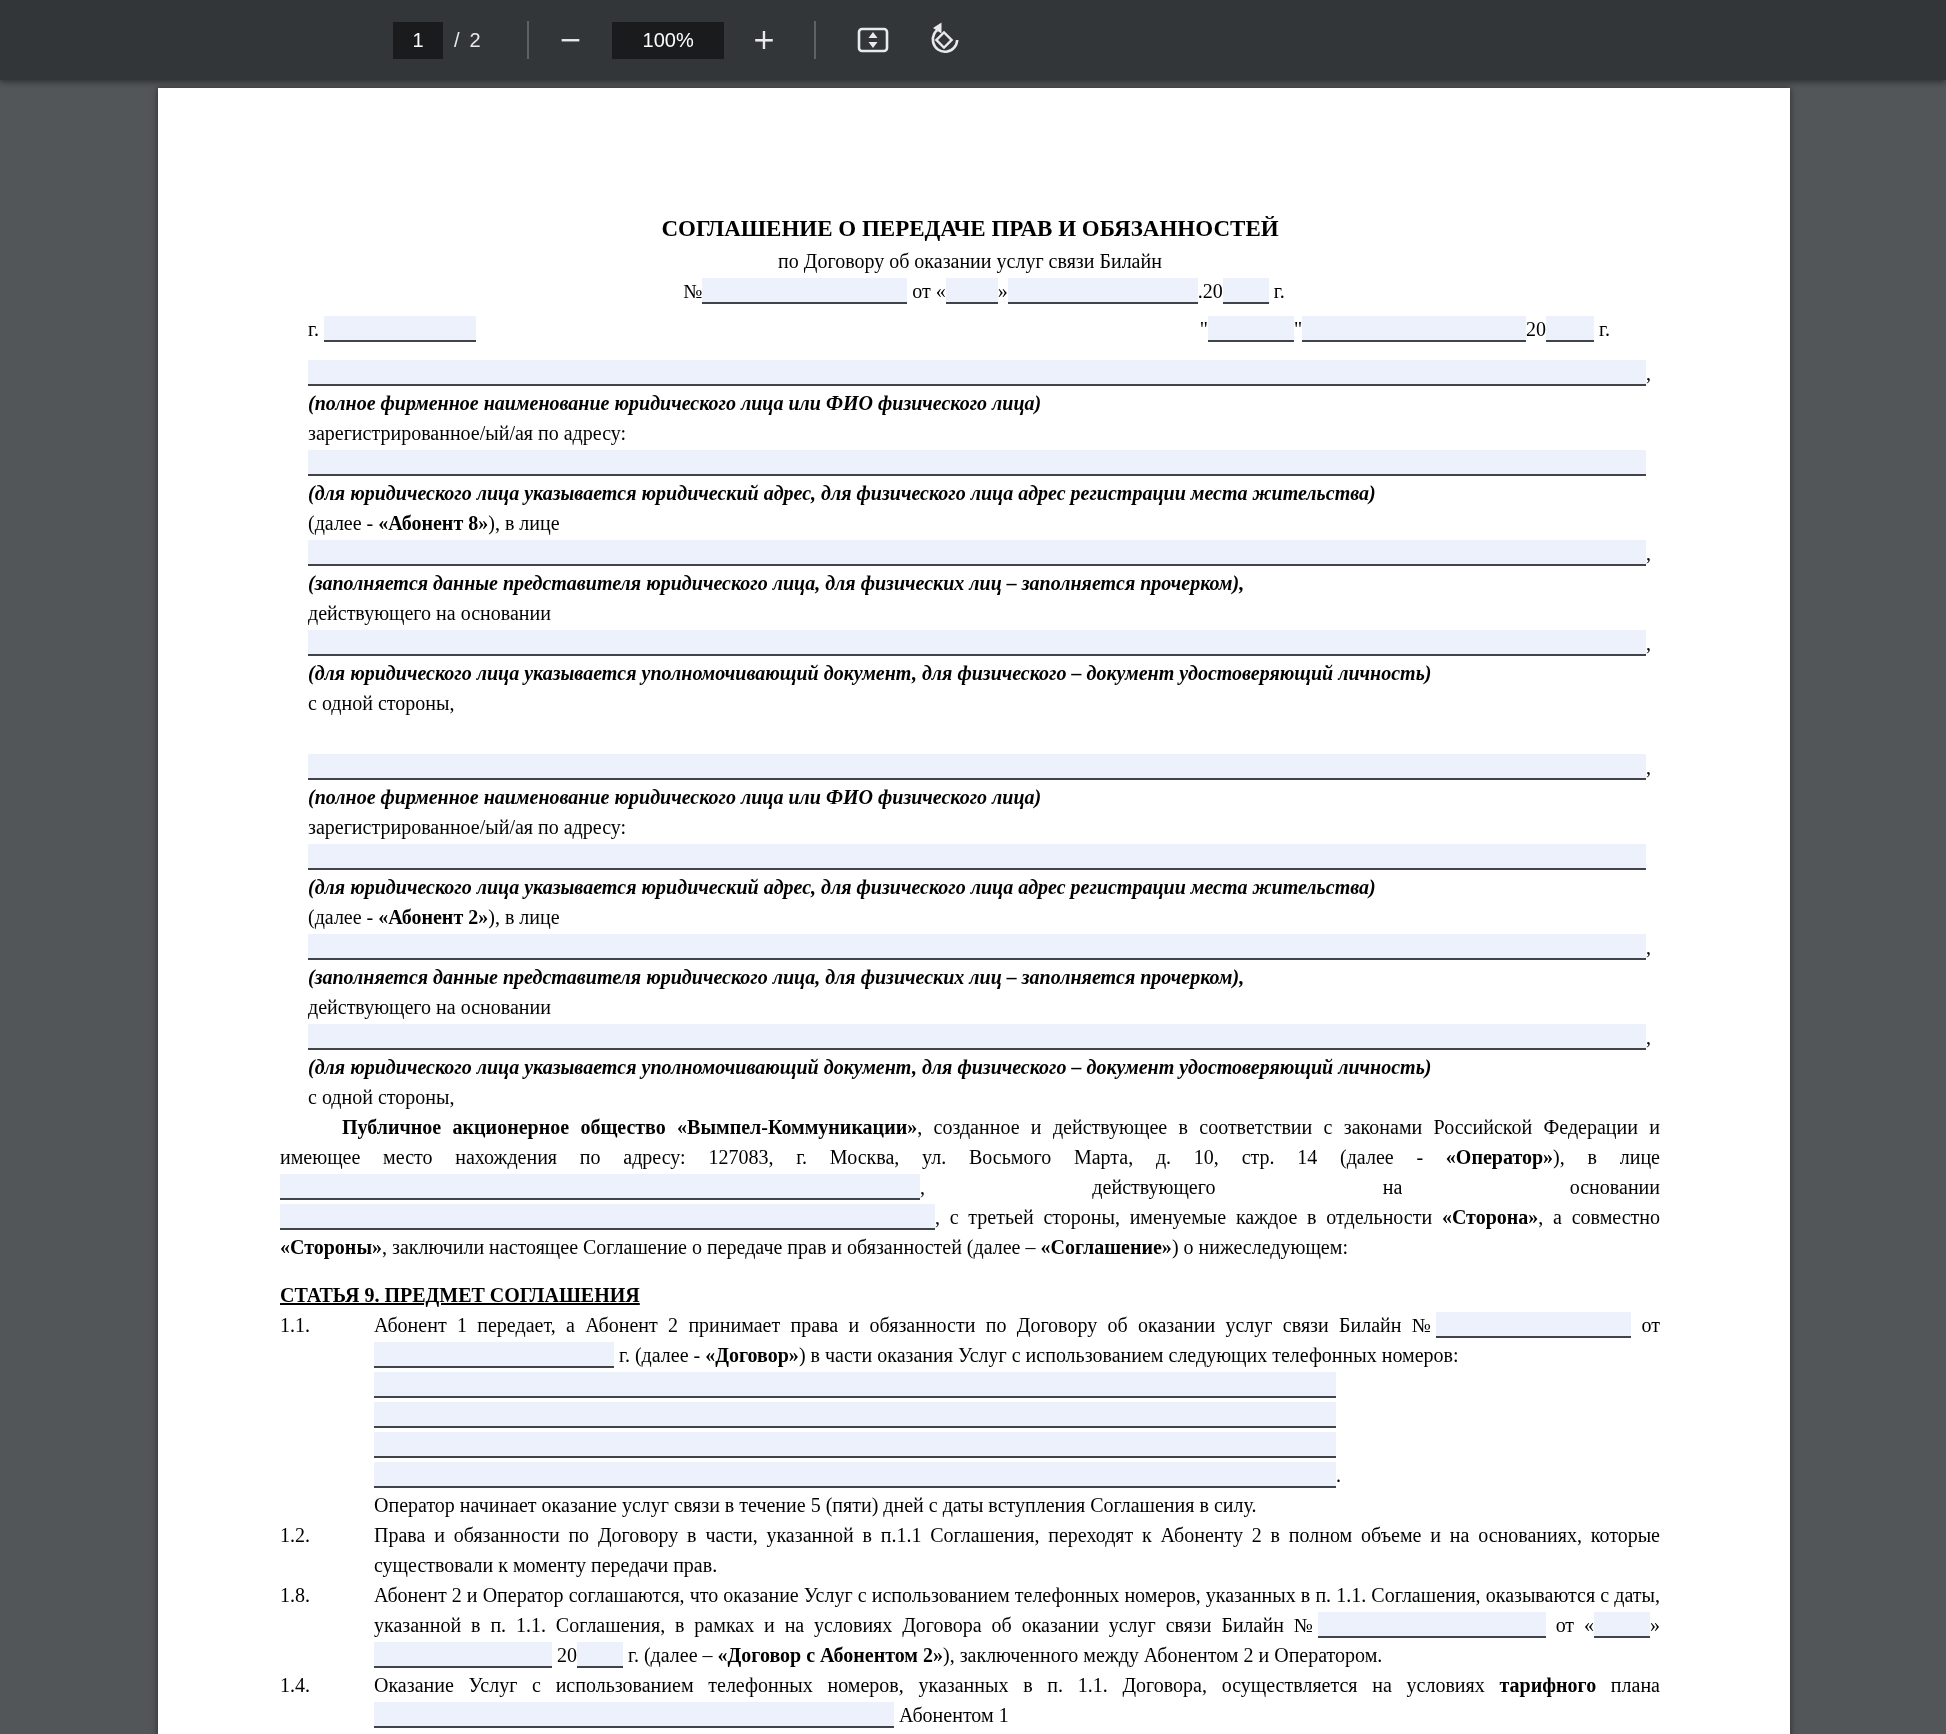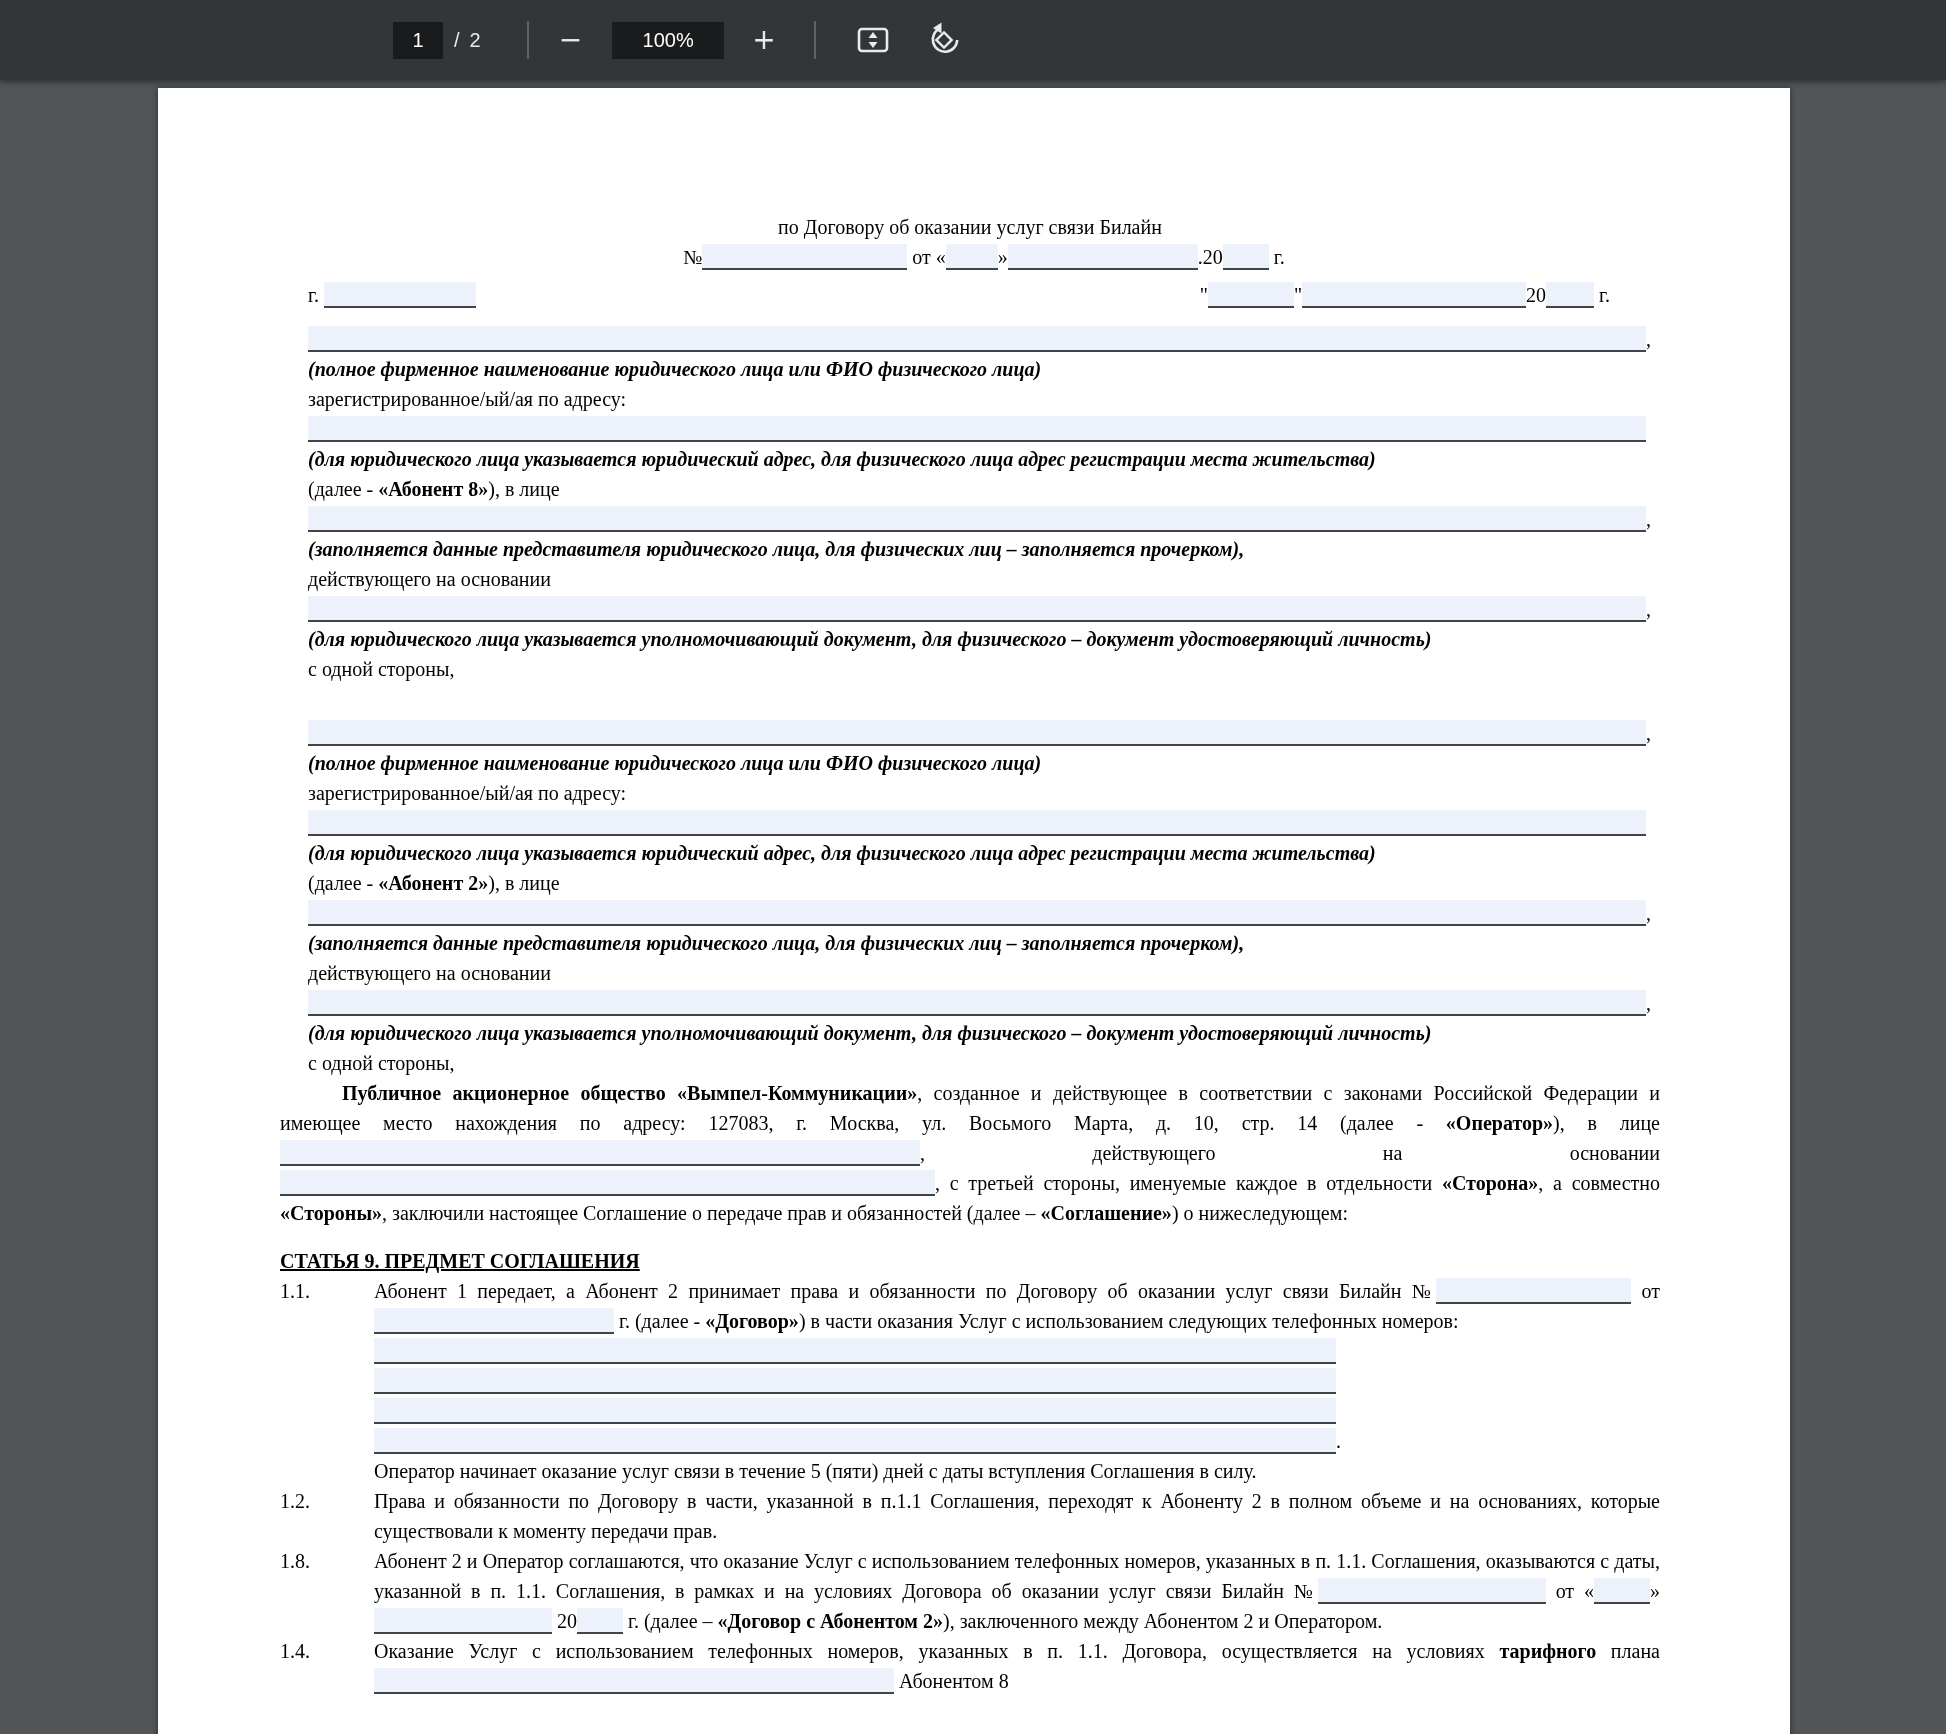--- a/index.html
+++ b/index.html
@@ -106,20 +106,21 @@
             <polygon points="15.5,1.5 15.5,12.5 7,7" fill="#e8eaed"></polygon>
             <rect x="12.6" y="13.6" width="10.8" height="10.8" transform="rotate(45 18 19)" fill="#323639" stroke="#e8eaed" stroke-width="2.4"></rect>
           </svg>
         </span>
       </button>
     </div>
   </div>
 
   <div class="page">
     <div class="content">
+      <div class="title">СОГЛАШЕНИЕ О ПЕРЕДАЧЕ ПРАВ И ОБЯЗАННОСТЕЙ</div>
       <div class="subtitle">по Договору об оказании услуг связи Билайн</div>
       <div class="line center"><span>№</span><span class="fld" style="width: 205px;"></span><span> от «</span><span class="fld" style="width: 52px;"></span><span>»</span><span class="fld" style="width: 190px;"></span><span>.20</span><span class="fld" style="width: 46px;"></span><span> г.</span></div>
 
       <div class="city-row">
         <div class="line"><span>г. </span><span class="fld" style="width: 152px;"></span></div>
         <div class="line city-right"><span>"</span><span class="fld" style="width: 86px;"></span><span>"</span><span class="fld" style="width: 224px;"></span><span>20</span><span class="fld" style="width: 48px;"></span><span> г.</span></div>
       </div>
 
       <div class="party party-first">
           <div class="line "><span class="fld fld-full"></span><span>,</span></div>
@@ -173,20 +174,20 @@
           </div>
           <div class="item">
             <div class="item-num">1.8.</div>
             <div class="item-body">
               <div class="line just"><span>Абонент 2 и Оператор соглашаются, что оказание Услуг с использованием телефонных номеров, указанных в п. 1.1. Соглашения, оказываются с даты, указанной в п. 1.1. Соглашения, в рамках и на условиях Договора об оказании услуг связи Билайн №</span><span class="fld" style="width: 228px;"></span><span> от «</span><span class="fld" style="width: 56px;"></span><span>» </span><span class="fld" style="width: 178px;"></span><span> 20</span><span class="fld" style="width: 46px;"></span><span> г. (далее – </span><span class="bold">«Договор с Абонентом 2»</span><span>), заключенного между Абонентом 2 и Оператором.</span></div>
             </div>
           </div>
           <div class="item">
             <div class="item-num">1.4.</div>
             <div class="item-body">
-              <div class="line just"><span>Оказание Услуг с использованием телефонных номеров, указанных в п. 1.1. Договора, осуществляется на условиях </span><span class="bold">тарифного</span><span> плана </span><span class="fld" style="width: 520px;"></span><span> Абонентом 8</span></div>
+              <div class="line just"><span>Оказание Услуг с использованием телефонных номеров, указанных в п. 1.1. Договора, осуществляется на условиях </span><span class="bold">тарифного</span><span> плана </span><span class="fld" style="width: 520px;"></span><span> Абонентом 1</span></div>
             </div>
           </div>
         </div>
     </div>
   </div>
 
 </div>
 
 </body></html>

